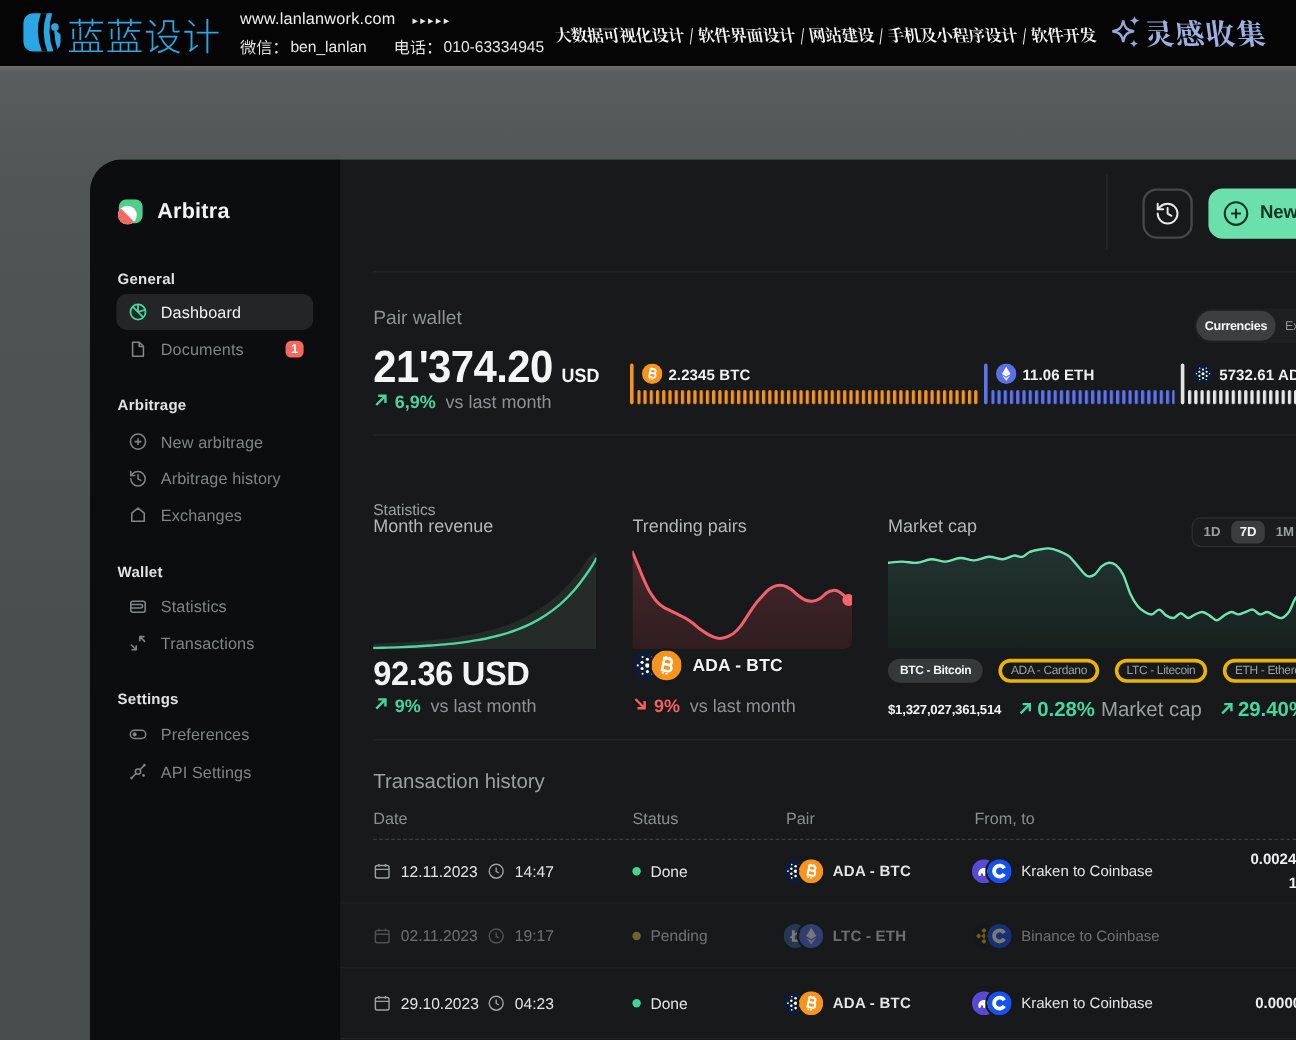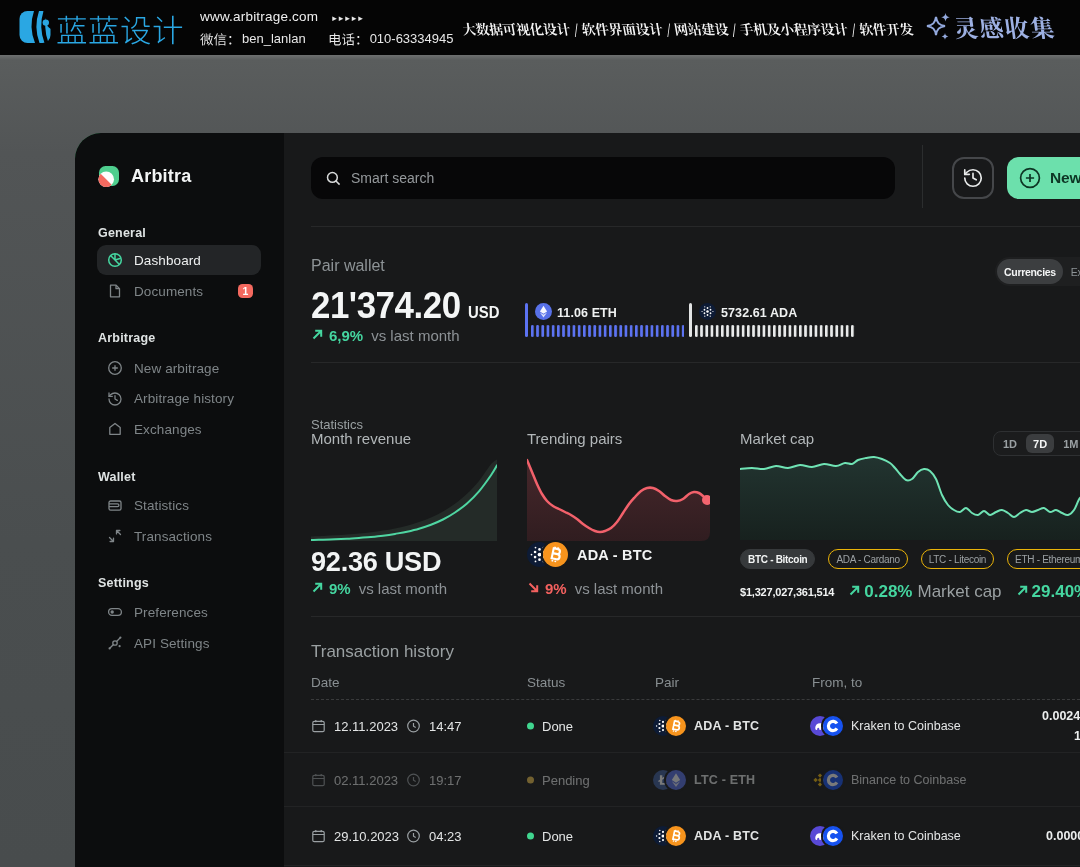--- a/index.html
+++ b/index.html
@@ -67,21 +67,21 @@
 .c-value { position:absolute; left:0; top:116px; color:#f2f4f4; font-size:28px; font-weight:bold; letter-spacing:-0.3px; transform:scaleX(0.97); transform-origin:left; white-space:nowrap; }
 .c-delta { position:absolute; left:0; top:150px; }
 .pair-row { position:absolute; left:0; top:112px; display:flex; align-items:center; gap:9px; color:#f2f4f4; font-size:14.5px; font-weight:bold; letter-spacing:0.2px; }
 .coins { display:inline-flex; align-items:center; }
 .coin { display:inline-flex; border-radius:50%; }
 .coin.ring { box-shadow:0 0 0 2px #18191a; }
 .ranges { position:absolute; left:253px; top:1px; height:25px; background:#1b1c1d; border:1px solid #2e3032; border-radius:8px; display:flex; align-items:center; padding:2px; gap:2px; }
 .range { height:19px; border-radius:6px; display:flex; align-items:center; padding:0 7px; font-size:11px; font-weight:bold; color:#9aa0a3; }
 .range.active { background:#3b3d3f; color:#f4f5f5; }
 .pills { position:absolute; left:0; top:119px; display:flex; gap:13px; }
-.pill { height:20px; border-radius:10px; display:flex; align-items:center; padding:0 7px; font-size:10px; color:#9ba0a3; border:1px solid #eab308; white-space:nowrap; letter-spacing:-0.3px; }
+.pill { height:20px; border-radius:10px; display:flex; align-items:center; padding:0 7px; font-size:10px; color:#9ba0a3; border:3px solid #eab308; white-space:nowrap; letter-spacing:-0.3px; }
 .pill.active { background:#36393b; border-color:#36393b; color:#f2f4f4; font-weight:bold; }
 .metrics { position:absolute; left:0; top:152px; display:flex; align-items:center; gap:14px; white-space:nowrap; }
 .metrics .big { color:#f2f4f4; font-size:11px; font-weight:bold; letter-spacing:-0.2px; }
 .metric { display:flex; align-items:center; gap:3px; font-size:17px; }
 .metric .pos { color:#45d6a0; font-weight:bold; }
 .metric .mlabel { color:#9aa0a2; margin-left:2px; }
 .t-title { position:absolute; left:27px; top:509px; color:#9aa0a2; font-size:17px; }
 .t-headers { position:absolute; left:0; top:542px; width:100%; color:#898f92; font-size:13.5px; }
 .t-headers span { position:absolute; }
 .th-date { left:27px; } .th-status { left:243px; } .th-pair { left:371px; } .th-from { left:528px; }
@@ -113,21 +113,21 @@
     <rect x="0.5" y="1" width="31" height="32" rx="8" fill="#2aa7e3"></rect>
     <path d="M15 1 Q9.5 17 16 33 L20.5 33 Q14.5 17 20 1 Z" fill="#050505"></path>
     <path d="M24.5 1 Q19.5 17 25.5 33 L29.5 33 Q23.5 17 28.5 1 Z" fill="#050505"></path>
     <path d="M27.5 1 H32 V19 Q30 18 28.5 16 Q25.5 8 27.5 1 Z" fill="#050505"></path>
     <circle cx="26.8" cy="12.6" r="3.2" fill="#2aa7e3"></circle>
   </svg>
   <svg class="b-brand cjk" width="140" height="40" viewBox="0 -33 140 40" aria-label="蓝蓝设计">
       <path fill="#2aa7e3" d="M20.5 -14.1C22.1 -12.3 23.7 -9.9 24.3 -8.2L25.6 -9.0C24.9 -10.6 23.3 -13.0 21.7 -14.8ZM10.2 -19.2V-8.4H11.7V-19.2ZM4.3 -18.0V-9.3H5.8V-18.0ZM20.3 -26.3V-23.8H11.1V-26.3H9.6V-23.8H1.9V-22.4H9.6V-20.3H11.1V-22.4H20.3V-20.3H21.8V-22.4H29.8V-23.8H21.8V-26.3ZM18.5 -19.9C17.7 -16.6 16.2 -13.3 14.4 -11.0C14.8 -10.8 15.4 -10.4 15.7 -10.2C16.8 -11.6 17.8 -13.5 18.6 -15.6H28.5V-16.9H19.1C19.4 -17.8 19.7 -18.7 20.0 -19.7ZM5.1 -7.2V0.0H1.5V1.4H30.0V0.0H26.6V-7.2ZM6.5 0.0V-5.9H11.7V0.0ZM13.1 0.0V-5.9H18.4V0.0ZM19.8 0.0V-5.9H25.1V0.0Z M52.5 -14.1C54.1 -12.3 55.7 -9.9 56.3 -8.2L57.6 -9.0C56.9 -10.6 55.3 -13.0 53.7 -14.8ZM42.2 -19.2V-8.4H43.7V-19.2ZM36.3 -18.0V-9.3H37.8V-18.0ZM52.3 -26.3V-23.8H43.1V-26.3H41.6V-23.8H33.9V-22.4H41.6V-20.3H43.1V-22.4H52.3V-20.3H53.8V-22.4H61.8V-23.8H53.8V-26.3ZM50.5 -19.9C49.7 -16.6 48.2 -13.3 46.4 -11.0C46.8 -10.8 47.4 -10.4 47.7 -10.2C48.8 -11.6 49.8 -13.5 50.6 -15.6H60.5V-16.9H51.1C51.4 -17.8 51.7 -18.7 52.0 -19.7ZM37.1 -7.2V0.0H33.5V1.4H62.0V0.0H58.6V-7.2ZM38.5 0.0V-5.9H43.7V0.0ZM45.1 0.0V-5.9H50.4V0.0ZM51.8 0.0V-5.9H57.1V0.0Z M68.2 -24.6C69.9 -23.2 71.9 -21.1 72.9 -19.8L74.0 -20.9C73.0 -22.2 71.0 -24.2 69.3 -25.6ZM65.5 -16.3V-14.8H70.4V-2.4C70.4 -1.0 69.3 -0.0 68.8 0.3C69.1 0.6 69.5 1.2 69.7 1.6C70.1 1.1 70.9 0.5 76.3 -3.1C76.2 -3.4 75.9 -4.0 75.8 -4.4L71.8 -1.9V-16.3ZM79.9 -25.1V-21.5C79.9 -19.1 79.1 -16.3 74.8 -14.3C75.1 -14.0 75.6 -13.5 75.7 -13.1C80.3 -15.3 81.3 -18.7 81.3 -21.5V-23.6H87.7V-17.5C87.7 -15.6 88.1 -15.0 89.7 -15.0C90.0 -15.0 91.8 -15.0 92.3 -15.0C92.9 -15.0 93.5 -15.0 93.8 -15.1C93.7 -15.4 93.6 -16.1 93.6 -16.5C93.2 -16.4 92.7 -16.4 92.3 -16.4C91.8 -16.4 90.1 -16.4 89.7 -16.4C89.3 -16.4 89.2 -16.6 89.2 -17.5V-25.1ZM90.1 -10.8C88.9 -7.8 86.9 -5.4 84.5 -3.5C82.1 -5.4 80.2 -7.9 79.0 -10.8ZM76.2 -12.2V-10.8H77.5C78.8 -7.5 80.8 -4.8 83.3 -2.6C80.8 -0.9 78.0 0.3 75.3 1.0C75.6 1.4 75.9 2.0 76.1 2.4C79.0 1.5 81.9 0.3 84.4 -1.6C86.9 0.3 89.8 1.6 93.1 2.5C93.3 2.0 93.8 1.4 94.1 1.1C90.9 0.4 88.1 -0.9 85.7 -2.6C88.5 -4.9 90.8 -7.9 92.1 -11.8L91.2 -12.3L90.9 -12.2Z M100.7 -24.6C102.5 -23.2 104.6 -21.0 105.6 -19.7L106.6 -20.9C105.6 -22.1 103.5 -24.2 101.7 -25.6ZM97.6 -16.3V-14.8H102.8V-2.4C102.8 -1.1 101.9 -0.3 101.4 0.1C101.7 0.4 102.1 1.0 102.3 1.4C102.7 0.9 103.5 0.3 109.2 -3.7C109.0 -3.9 108.8 -4.5 108.6 -4.9L104.4 -2.1V-16.3ZM116.0 -26.2V-15.5H107.8V-14.0H116.0V2.3H117.6V-14.0H126.1V-15.5H117.6V-26.2Z"></path>
     </svg>
   <div class="b-col">
-    <span class="b-site">www.arbitrage.com</span><span class="b-arrows">▸▸▸▸▸</span>
+    <span class="b-site">www.lanlanwork.com</span><span class="b-arrows">▸▸▸▸▸</span>
   </div>
   <div class="b-row2">
     <svg class="cjk" width="42" height="17" viewBox="0 -13.5 42 17" aria-label="微信：">
         <path fill="#e8e8e8" d="M2.7 -11.3C2.2 -10.4 1.2 -9.4 0.4 -8.7C0.5 -8.5 0.8 -8.1 0.9 -7.9C1.9 -8.7 2.9 -9.9 3.6 -11.0ZM4.4 -4.3V-2.7C4.4 -1.8 4.3 -0.6 3.4 0.4C3.6 0.5 3.9 0.9 4.1 1.0C5.1 -0.0 5.3 -1.6 5.3 -2.7V-3.5H7.1V-1.9C7.1 -1.4 6.8 -1.2 6.7 -1.1C6.8 -0.9 7.0 -0.4 7.1 -0.2C7.2 -0.5 7.5 -0.7 9.2 -1.8C9.1 -2.0 9.0 -2.3 8.9 -2.6L7.9 -1.9V-4.3ZM9.9 -7.7H11.6C11.4 -6.0 11.1 -4.6 10.6 -3.3C10.3 -4.5 10.0 -5.8 9.8 -7.1ZM3.8 -6.0V-5.1H8.3V-5.3C8.5 -5.1 8.7 -4.8 8.8 -4.7C9.0 -5.0 9.2 -5.3 9.3 -5.6C9.5 -4.4 9.8 -3.3 10.2 -2.3C9.6 -1.2 8.8 -0.3 7.7 0.4C7.9 0.5 8.2 0.9 8.3 1.1C9.2 0.5 10.0 -0.3 10.6 -1.3C11.1 -0.3 11.7 0.5 12.4 1.0C12.6 0.8 12.9 0.4 13.1 0.2C12.2 -0.3 11.6 -1.1 11.1 -2.2C11.8 -3.7 12.2 -5.5 12.5 -7.7H13.0V-8.6H10.2C10.3 -9.4 10.5 -10.3 10.6 -11.2L9.6 -11.3C9.4 -9.2 9.0 -7.2 8.3 -5.8V-6.0ZM4.1 -10.2V-7.0H8.3V-10.2H7.6V-7.8H6.6V-11.3H5.8V-7.8H4.8V-10.2ZM3.0 -8.6C2.3 -7.2 1.2 -5.8 0.2 -4.8C0.4 -4.6 0.7 -4.1 0.8 -3.9C1.2 -4.3 1.6 -4.8 2.0 -5.3V1.1H2.9V-6.6C3.3 -7.2 3.6 -7.8 3.9 -8.3Z M18.7 -7.2V-6.3H25.2V-7.2ZM18.7 -5.3V-4.4H25.2V-5.3ZM17.7 -9.1V-8.2H26.3V-9.1ZM20.8 -11.0C21.2 -10.4 21.6 -9.7 21.8 -9.2L22.7 -9.6C22.5 -10.1 22.1 -10.8 21.7 -11.3ZM18.5 -3.3V1.1H19.4V0.5H24.4V1.0H25.4V-3.3ZM19.4 -0.3V-2.4H24.4V-0.3ZM17.0 -11.3C16.3 -9.2 15.1 -7.2 13.9 -5.9C14.1 -5.7 14.4 -5.2 14.5 -5.0C14.9 -5.5 15.4 -6.0 15.8 -6.7V1.1H16.7V-8.3C17.2 -9.2 17.6 -10.1 17.9 -11.0Z M30.4 -6.6C30.9 -6.6 31.4 -7.0 31.4 -7.6C31.4 -8.2 30.9 -8.6 30.4 -8.6C29.8 -8.6 29.3 -8.2 29.3 -7.6C29.3 -7.0 29.8 -6.6 30.4 -6.6ZM30.4 0.1C30.9 0.1 31.4 -0.4 31.4 -1.0C31.4 -1.6 30.9 -2.0 30.4 -2.0C29.8 -2.0 29.3 -1.6 29.3 -1.0C29.3 -0.4 29.8 0.1 30.4 0.1Z"></path>
       </svg>
     <span>ben_lanlan</span>
     <span style="width:22px"></span>
     <svg class="cjk" width="42" height="17" viewBox="0 -13.5 42 17" aria-label="电话：">
         <path fill="#e8e8e8" d="M6.1 -5.5V-3.6H2.8V-5.5ZM7.2 -5.5H10.6V-3.6H7.2ZM6.1 -6.5H2.8V-8.4H6.1ZM7.2 -6.5V-8.4H10.6V-6.5ZM1.7 -9.4V-1.7H2.8V-2.6H6.1V-1.1C6.1 0.4 6.5 0.9 8.1 0.9C8.4 0.9 10.7 0.9 11.0 0.9C12.5 0.9 12.8 0.1 13.0 -1.9C12.7 -2.0 12.2 -2.2 12.0 -2.4C11.9 -0.6 11.7 -0.2 11.0 -0.2C10.5 -0.2 8.5 -0.2 8.1 -0.2C7.3 -0.2 7.2 -0.3 7.2 -1.1V-2.6H11.7V-9.4H7.2V-11.3H6.1V-9.4Z M14.8 -10.4C15.5 -9.8 16.4 -8.9 16.8 -8.3L17.5 -9.1C17.1 -9.6 16.2 -10.4 15.5 -11.0ZM19.1 -4.0V1.1H20.1V0.5H24.6V1.0H25.7V-4.0H22.9V-6.2H26.4V-7.2H22.9V-9.8C23.9 -10.0 24.9 -10.2 25.7 -10.4L25.0 -11.2C23.5 -10.7 20.7 -10.3 18.4 -10.1C18.5 -9.9 18.7 -9.5 18.7 -9.2C19.7 -9.3 20.8 -9.5 21.9 -9.6V-7.2H18.4V-6.2H21.9V-4.0ZM20.1 -0.4V-3.0H24.6V-0.4ZM14.1 -7.1V-6.1H16.0V-1.4C16.0 -0.8 15.5 -0.3 15.2 -0.1C15.4 0.1 15.7 0.5 15.8 0.7C16.0 0.4 16.4 0.1 18.7 -1.7C18.6 -1.9 18.4 -2.3 18.3 -2.5L16.9 -1.5V-7.1Z M30.4 -6.6C30.9 -6.6 31.4 -7.0 31.4 -7.6C31.4 -8.2 30.9 -8.6 30.4 -8.6C29.8 -8.6 29.3 -8.2 29.3 -7.6C29.3 -7.0 29.8 -6.6 30.4 -6.6ZM30.4 0.1C30.9 0.1 31.4 -0.4 31.4 -1.0C31.4 -1.6 30.9 -2.0 30.4 -2.0C29.8 -2.0 29.3 -1.6 29.3 -1.0C29.3 -0.4 29.8 0.1 30.4 0.1Z"></path>
       </svg>
@@ -244,27 +244,20 @@
               <circle cx="13.4" cy="2.6" r="1.1" fill="currentColor"></circle>
               <circle cx="2.6" cy="13.4" r="1.1" fill="currentColor"></circle>
               <circle cx="12.6" cy="11.2" r="1.1" fill="currentColor"></circle>
             </svg>
           </span>
   <span class="silabel">API Settings</span>
 </div>
     </div>
   </div>
   <div class="main">
-    <div class="search">
-      <svg width="15" height="15" viewBox="0 0 15 15" fill="none" stroke="#d7d9d9" stroke-width="1.5">
-          <circle cx="6.4" cy="6.4" r="4.9"></circle>
-          <path d="M10 10 L13.6 13.6"></path>
-        </svg>
-      <span class="ph">Smart search</span>
-    </div>
     <div class="vdiv"></div>
     <div class="hist-btn">
       <svg width="22" height="22" viewBox="0 0 24 24" fill="none" stroke="#e8eaea" stroke-width="1.8">
           <path d="M3 12a9 9 0 1 0 9-9 9.75 9.75 0 0 0-6.74 2.74L3 8" stroke-linecap="round" stroke-linejoin="round"></path>
           <path d="M3 3v5h5" stroke-linecap="round" stroke-linejoin="round"></path>
           <path d="M12 7v5l3.5 2" stroke-linecap="round" stroke-linejoin="round"></path>
         </svg>
       </div>
     <div class="new-btn">
       <svg width="24" height="24" viewBox="0 0 24 24" fill="none" stroke="#0d3524" stroke-width="1.7">
@@ -283,20 +276,39 @@
     <div class="w-balance"><span>21'374.20</span><span class="cur">USD</span></div>
     <div class="delta-row w-delta">
       <span class="pos"><svg class="delta-arrow" width="13" height="13" viewBox="0 0 13 13">
             <path d="M2.5 10.5 L10 3 M4.2 2.8 h6 v6" stroke="currentColor" stroke-width="2" fill="none"></path>
           </svg></span>
       <span class="pos">6,9%</span>
       <span class="suffix">vs last month</span>
     </div>
 
     <div class="barcode">
+      <div class="seg" style="width:293px">
+        <span class="tick" style="background:#f7941d"></span>
+        <span class="coin-ic"><svg width="17" height="17" viewBox="0 0 20 20">
+              <circle cx="10" cy="10" r="10" fill="#f7941d"></circle>
+              <g transform="rotate(12 10 10)" fill="none" stroke="#fff" stroke-width="1.7">
+                <path d="M7.6 5.4 h3.4 a2 2 0 0 1 0 4 h-3.4 z M7.6 9.4 h3.9 a2.1 2.1 0 0 1 0 4.2 h-3.9 z"></path>
+                <path d="M8.6 4 v1.2 M11 4 v1.2 M8.6 14.8 v1.2 M11 14.8 v1.2" stroke-width="1.4"></path>
+              </g>
+            </svg></span>
+        <span class="slabel">2.2345 BTC</span>
+        <svg class="bars" width="284" height="12">
+            <defs>
+              <pattern id="pb1" width="5.2" height="12" patternUnits="userSpaceOnUse">
+                <rect width="2.7" height="12" rx="1.35" fill="#f7941d"></rect>
+              </pattern>
+            </defs>
+            <rect width="284" height="12" fill="url(#pb1)"></rect>
+          </svg>
+      </div>
       <div class="seg" style="width:162px">
         <span class="tick" style="background:#5c73f2"></span>
         <span class="coin-ic"><svg width="17" height="17" viewBox="0 0 20 20">
               <circle cx="10" cy="10" r="10" fill="#5871e8"></circle>
               <g fill="#fff">
                 <path d="M10 3.2 L14.2 10.1 L10 12.7 L5.8 10.1 Z" opacity="0.95"></path>
                 <path d="M10 13.9 L14.2 11.3 L10 17 L5.8 11.3 Z" opacity="0.8"></path>
               </g>
             </svg></span>
         <span class="slabel">11.06 ETH</span>

